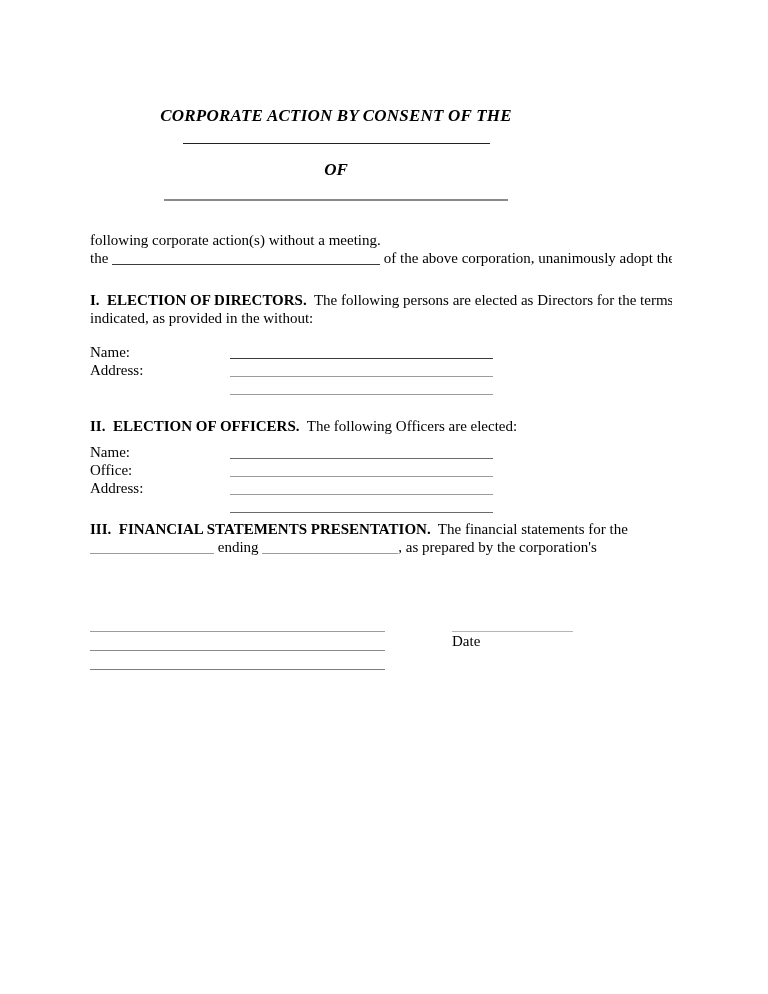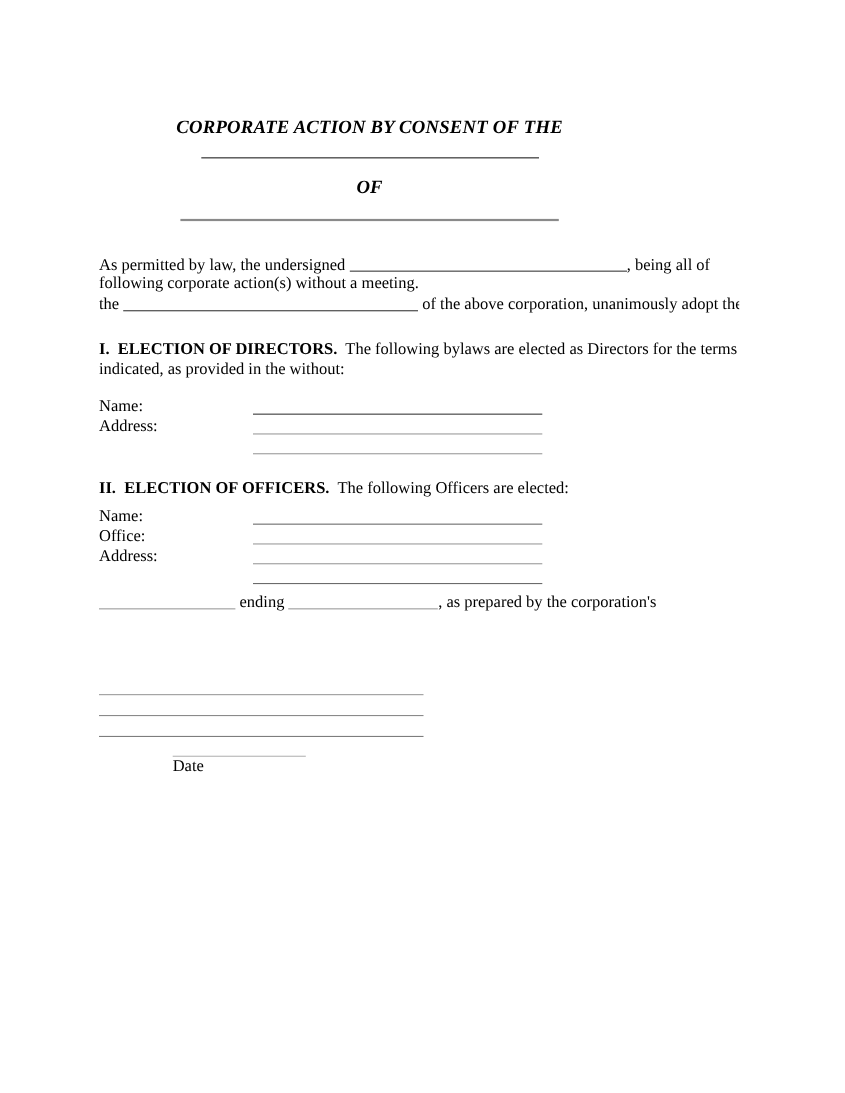--- a/index.html
+++ b/index.html
@@ -28,48 +28,47 @@
   .sec3{margin-top:5px;}
   .fields{margin-top:16px;}
   .sec2 .fields{margin-top:8px;}
   .frow{display:flex;height:18px;gap:48px;}
   .flabel{width:92px;white-space:pre;}
   .fline{align-self:flex-end;height:0;margin-bottom:2px;border-bottom:1px solid #9c9c9c;}
   .fl-dark{border-bottom-color:#3a3a3a;}
   .fl-mid{border-bottom-color:#6b6b6b;}
   .w-long{width:263px;}
   .w-short{width:186px;}
-  .sig{display:flex;margin-top:58px;flex-direction:column;}
+  .sig{display:flex;margin-top:58px;}
   .sig-left{width:295px;}
   .sigline{height:18px;border-bottom:1px solid #8a8a8a;}
   .sigline.first{height:17px;border-bottom-color:#9c9c9c;}
   .sigline.l3{border-bottom-color:#7d7d7d;}
   .sig-right{margin-left:67px;width:121px;}
   .date-line{height:17px;border-bottom:1px solid #b5b5b5;}
   .date-label{line-height:18px;}
 </style>
 </head>
 <body>
 
 <div class="page">
   <div class="content">
 
     <div class="doc-title">CORPORATE ACTION BY CONSENT OF THE</div>
     <div class="title-u1"></div>
     <div class="of-title">OF</div>
     <div class="title-u2"></div>
 
     <div class="intro">
-      <div class="tline"><span>As permitted by law, the undersigned </span><span class="blank w-i1"></span><span>, being all of</span></div>
       <div class="tline"><span>following corporate action(s) without a meeting.</span></div>
       <div class="tline"><span>the </span><span class="blank w-i2"></span><span> of the above corporation, unanimously adopt the</span></div>
     </div>
 
     <div class="sec1">
-      <div class="tline"><span class="hd">I.  ELECTION OF DIRECTORS.</span><span>  The following bylaws are elected as Directors for the terms</span></div>
+      <div class="tline"><span class="hd">I.  ELECTION OF DIRECTORS.</span><span>  The following persons are elected as Directors for the terms</span></div>
       <div class="tline"><span>indicated, as provided in the without:</span></div>
       <div class="fields">
         <div class="frow">
             <span class="flabel">Name:</span>
             <span class="fline fl-dark w-long"></span>
           </div>
         <div class="frow">
             <span class="flabel">Address:</span>
             <span class="fline w-long"></span>
           </div>
@@ -96,20 +95,21 @@
             <span class="fline w-long"></span>
           </div>
         <div class="frow">
             <span class="flabel"></span>
             <span class="fline fl-mid w-long"></span>
           </div>
       </div>
     </div>
 
     <div class="sec3">
+      <div class="tline"><span class="hd">III.  FINANCIAL STATEMENTS PRESENTATION.</span><span>  The financial statements for the</span></div>
       <div class="tline"><span class="blank b-light w-f1"></span><span> ending </span><span class="blank b-light w-f2"></span><span>, as prepared by the corporation's</span></div>
     </div>
 
     <div class="sig">
       <div class="sig-left">
         <div class="sigline first"></div>
         <div class="sigline"></div>
         <div class="sigline l3"></div>
       </div>
       <div class="sig-right">

